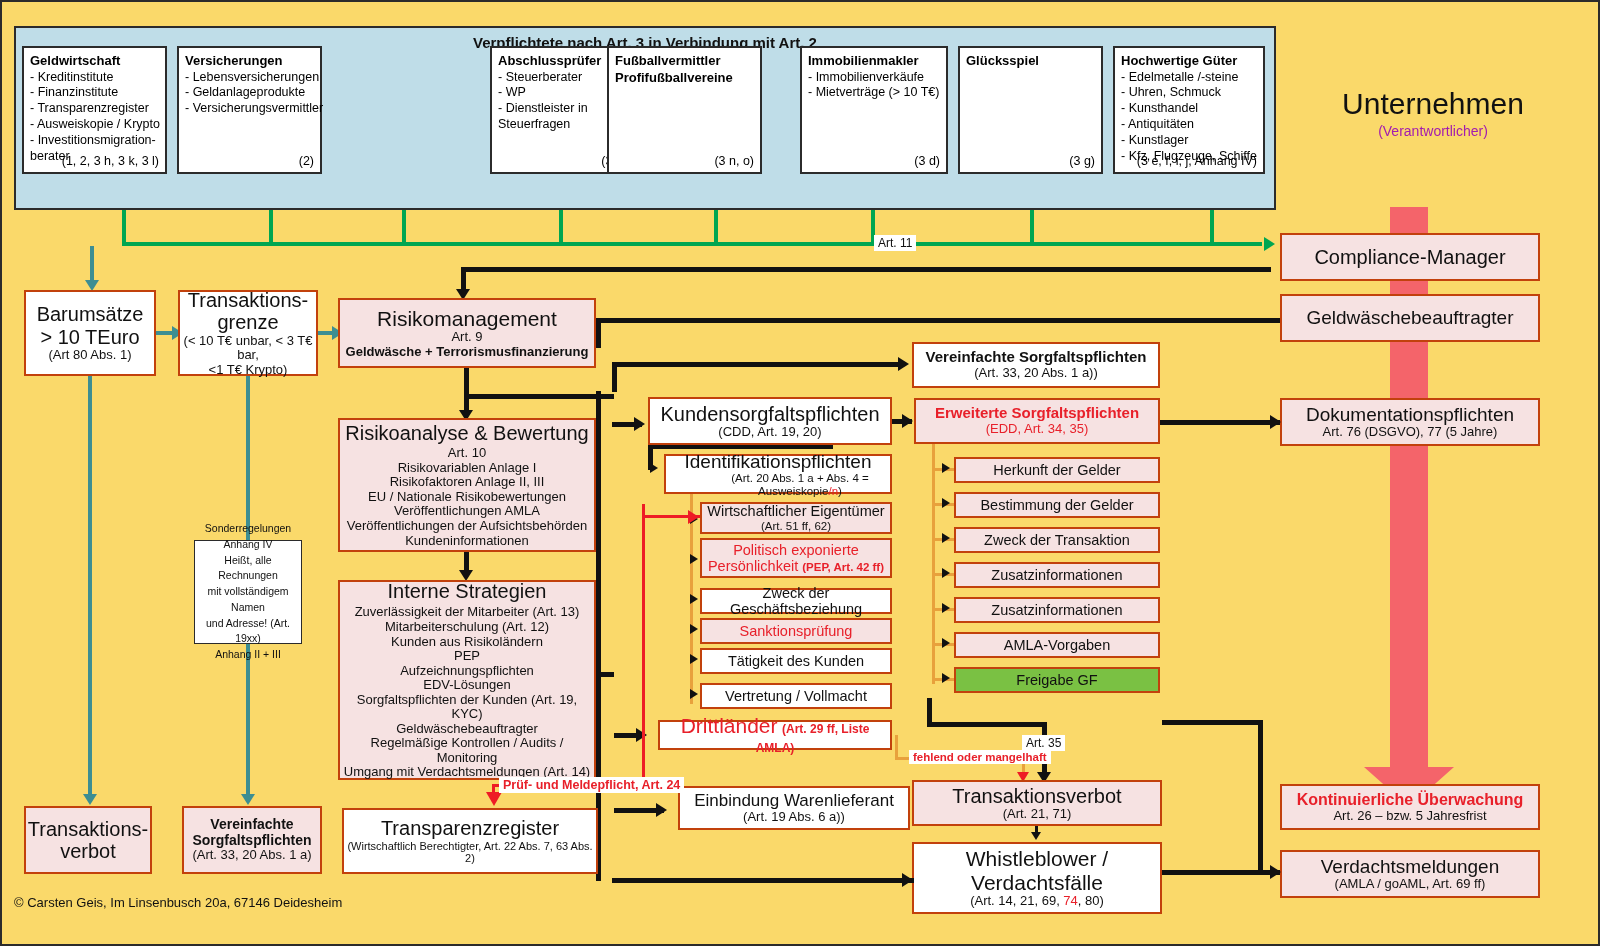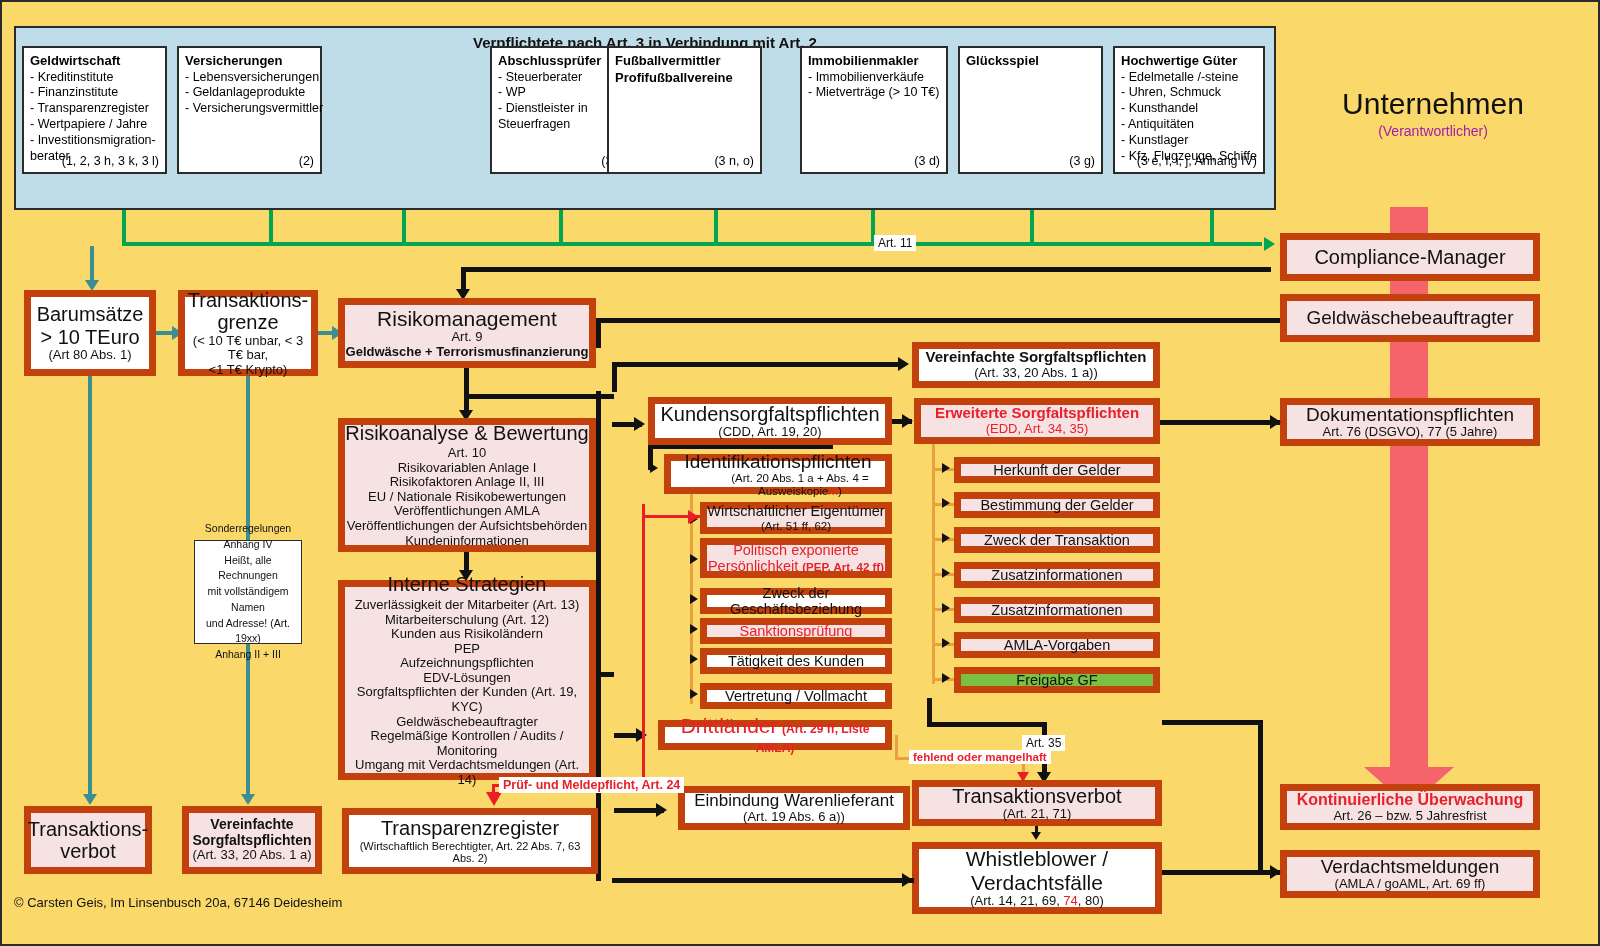--- a/index.html
+++ b/index.html
@@ -11,21 +11,21 @@
   }
   #canvas {
     position: relative;
     width: 1600px; height: 946px;
     background: #fad96a;
     border: 2px solid #2b2b2b;
   }
   
   .box {
     position: absolute;
-    border: 7px solid #c2410c;
+    border: 2px solid #c2410c;
     background: #ffffff;
     display: flex;
     flex-direction: column;
     justify-content: center;
     align-items: center;
     text-align: center;
     line-height: 1.12;
     color: #111;
   }
   .box.pink { background: #f6e2e2; }
@@ -124,21 +124,21 @@
   <div id="verpflichtete">
     <div id="verpflichtete-title">Verpflichtete nach Art. 3 in Verbindung mit Art. 2</div>
   </div>
 
   <div class="sector" style="left:20px;  width:145px;">
     <div class="head">Geldwirtschaft</div>
     <ul>
       <li>- Kreditinstitute</li>
       <li>- Finanzinstitute</li>
       <li>- Transparenzregister</li>
-      <li>- Wertpapiere / Jahre</li>
+      <li>- Ausweiskopie / Krypto</li>
       <li>- Investitionsmigration-</li>
       <li>  berater</li>
     </ul>
     <div class="art">(1, 2, 3 h, 3 k, 3 l)</div>
   </div>
 
   <div class="sector" style="left:175px; width:145px;">
     <div class="head">Versicherungen</div>
     <ul>
       <li>- Lebensversicherungen</li>

